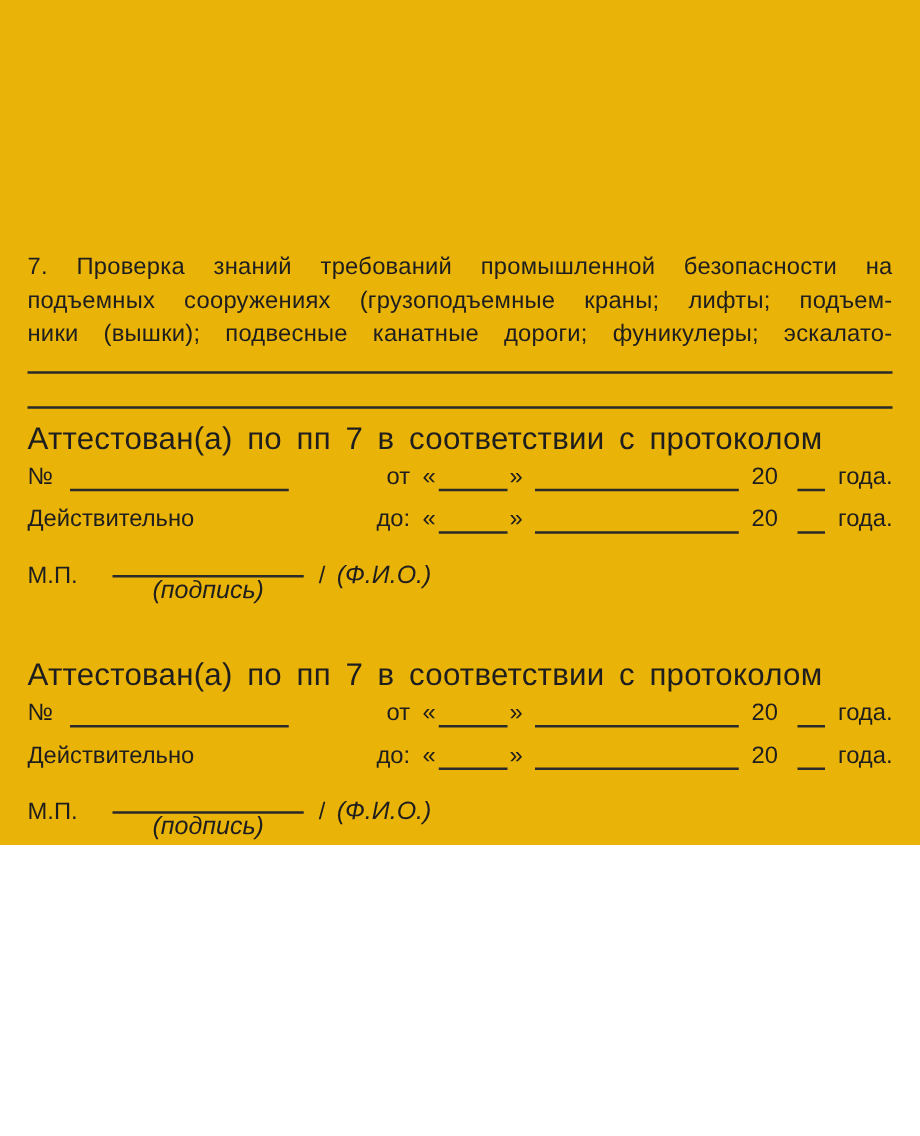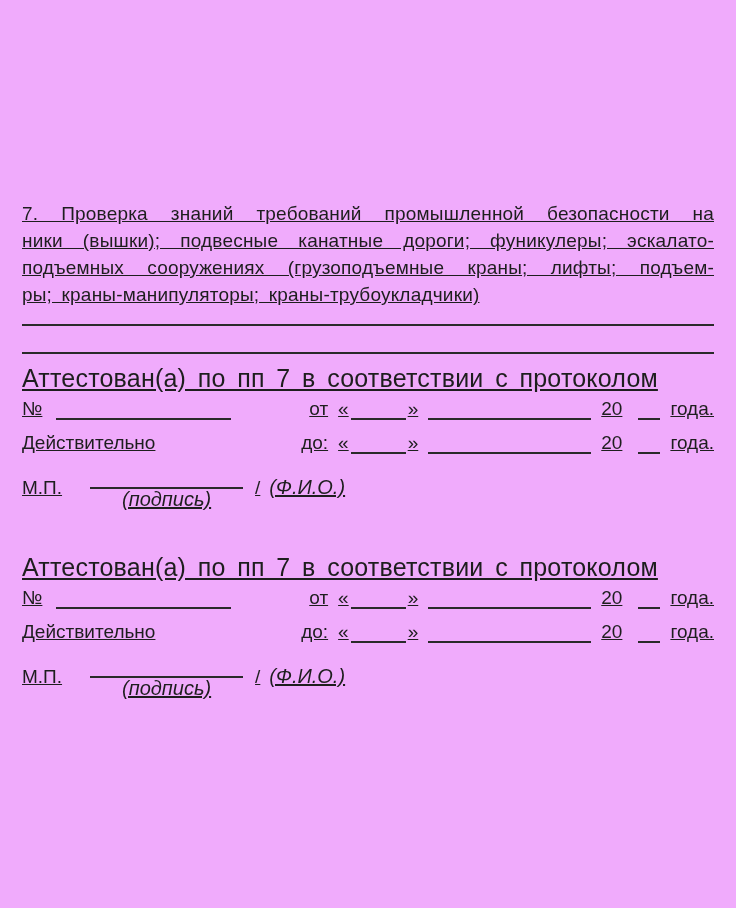--- a/index.html
+++ b/index.html
@@ -5,24 +5,23 @@
   * { margin: 0; padding: 0; box-sizing: border-box; }
   html, body {
     width: 736px; height: 909px;
     background: #ffffff;
     font-family: "Liberation Sans", sans-serif;
     color: #1e1e1e;
     overflow: hidden;
   }
   .page {
     position: relative;
-    width: 736px; height: 908px;
+    width: 736px; height: 676px;
     padding: 200px 22px 0 22px;
-    background: #f0abfc;
-    text-decoration: underline;
+    background: #eab308;
   }
 
   
   .para { width: 692px; }
   .jline {
     font-size: 19px;
     line-height: 27px;
     text-align: justify;
     text-align-last: justify;
     letter-spacing: 0.2px;
@@ -86,23 +85,22 @@
     color: #1e1e1e;
   }
 </style>
 </head>
 <body>
 
 <div class="page">
 
   <div class="para">
     <div class="jline">7. Проверка знаний требований промышленной безопасности на</div>
+    <div class="jline">подъемных сооружениях (грузоподъемные краны; лифты; подъем-</div>
     <div class="jline">ники (вышки); подвесные канатные дороги; фуникулеры; эскалато-</div>
-    <div class="jline">подъемных сооружениях (грузоподъемные краны; лифты; подъем-</div>
-    <div class="jline last">ры; краны-манипуляторы; краны-трубоукладчики)</div>
   </div>
 
   <div>
     <div class="rline"></div>
     <div class="rline"></div>
   </div>
 
   <section class="att">
     <div class="att-title">Аттестован(а) по пп 7 в соответствии с протоколом</div>
 

